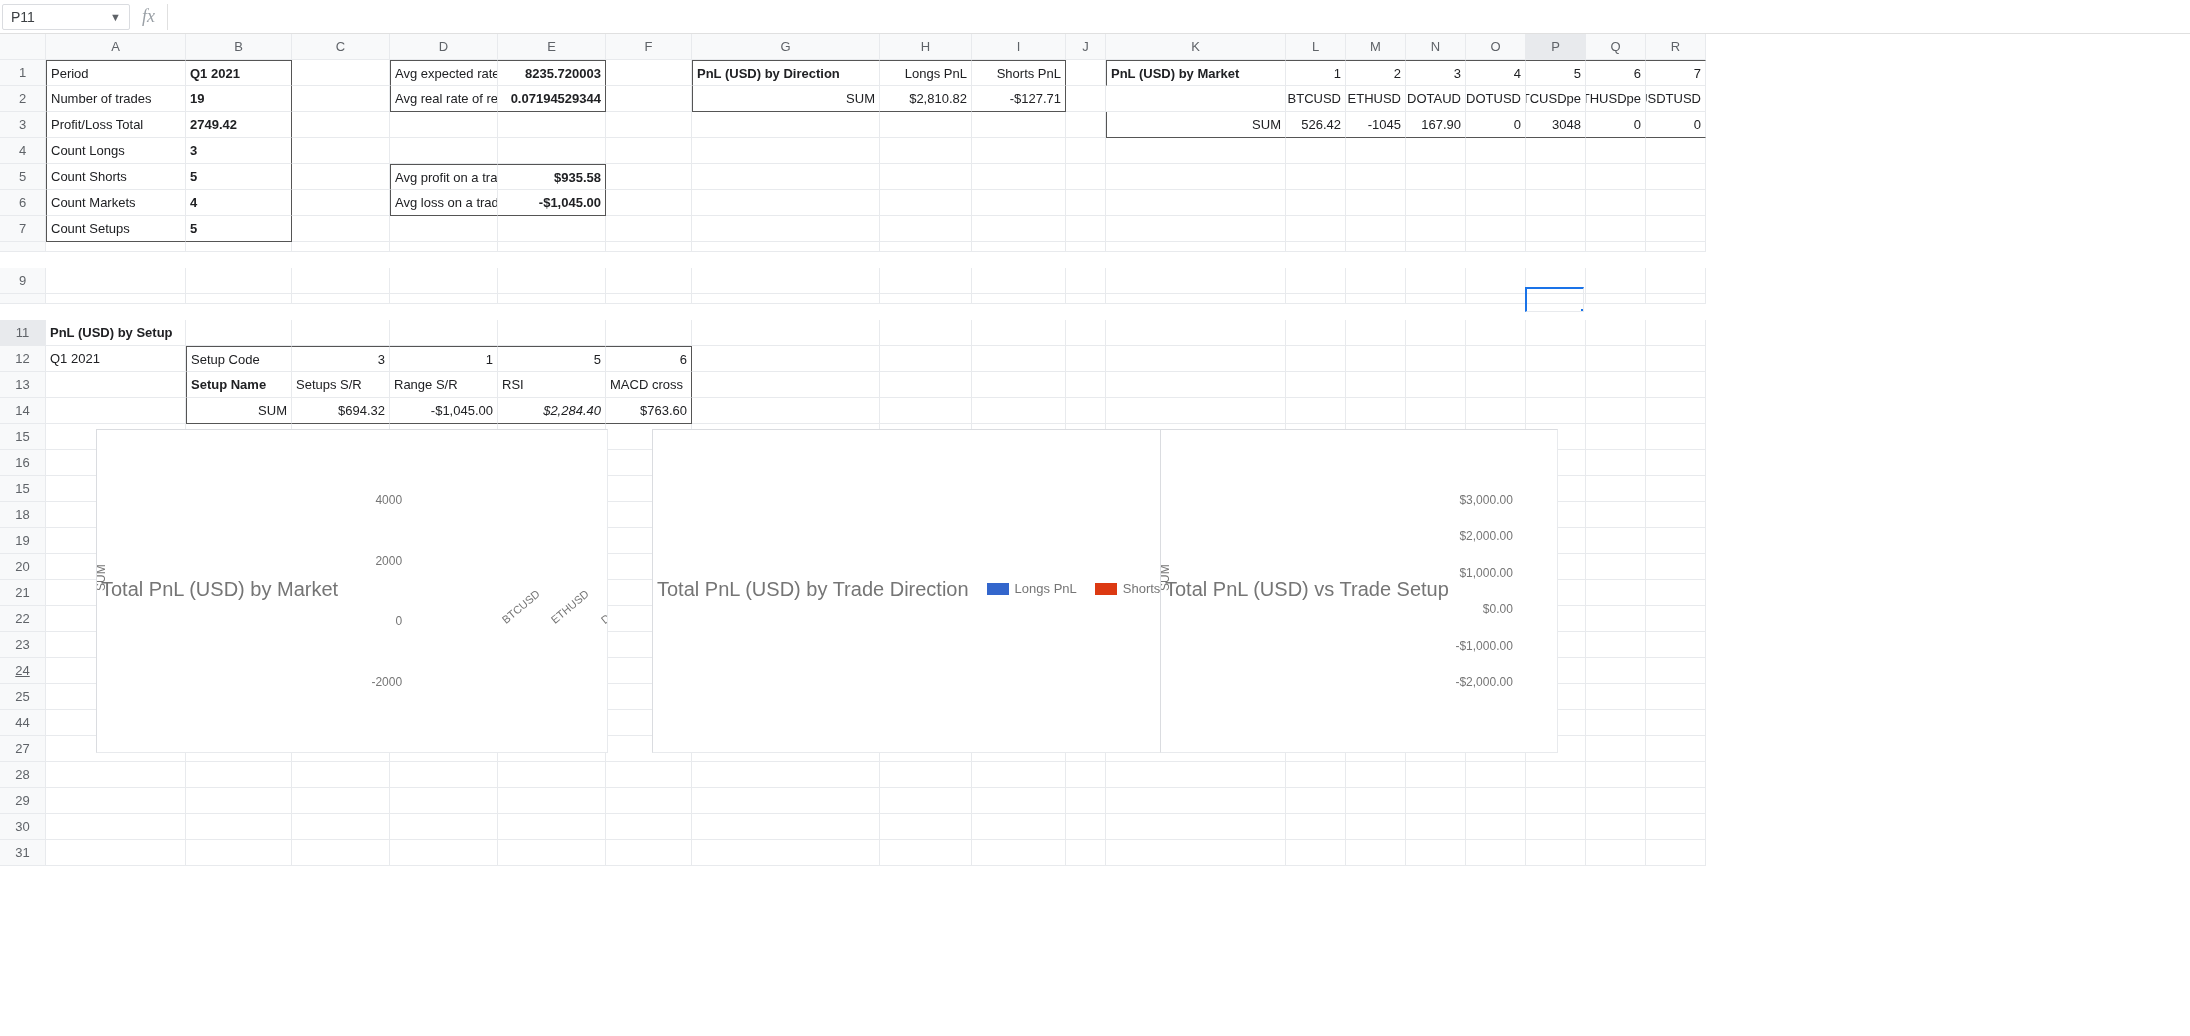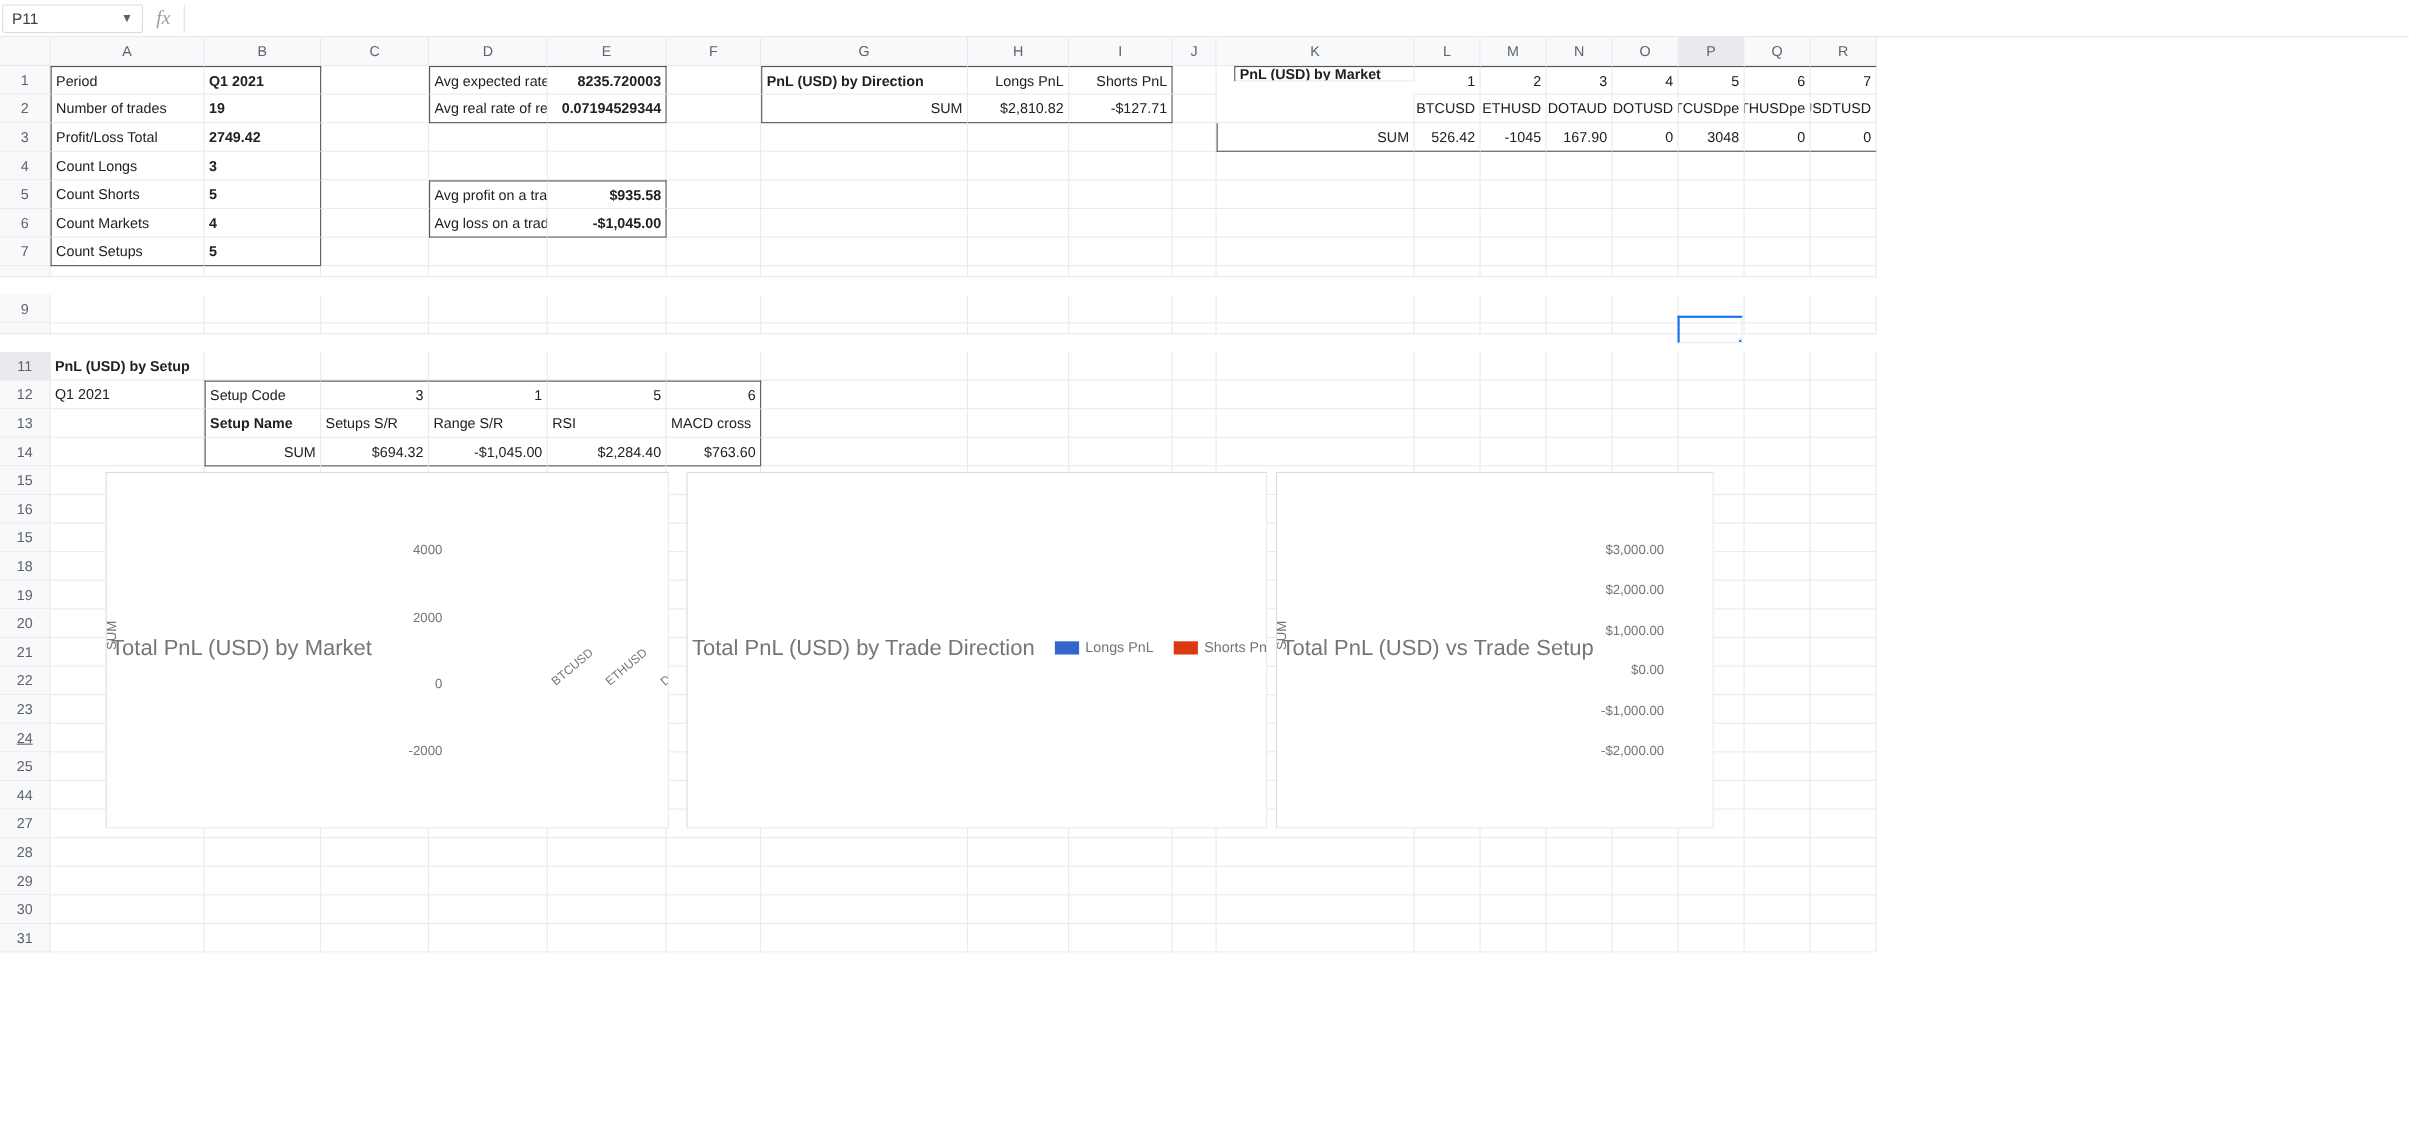--- a/index.html
+++ b/index.html
@@ -160,21 +160,21 @@
     <div class="small bl bt" style="height: 26px;">Period</div>
     <div class="bold bt br" style="height: 26px;">Q1 2021</div>
     <div style="height: 26px;"></div>
     <div class="small bl bt" style="height: 26px;">Avg expected rate of return</div>
     <div class="bold right bt br" style="height: 26px;">8235.720003</div>
     <div style="height: 26px;"></div>
     <div class="bold bl bt" style="height: 26px;">PnL (USD) by Direction</div>
     <div class="right bt" style="height: 26px;">Longs PnL</div>
     <div class="right bt br" style="height: 26px;">Shorts PnL</div>
     <div style="height: 26px;"></div>
-    <div class="bold bl bt" style="height: 14px; margin-left: 16px;">PnL (USD) by Market</div>
+    <div class="bold bl bt" style="height: 26px;">PnL (USD) by Market</div>
     <div class="right bt" style="height: 26px;">1</div>
     <div class="right bt" style="height: 26px;">2</div>
     <div class="right bt" style="height: 26px;">3</div>
     <div class="right bt" style="height: 26px;">4</div>
     <div class="right bt" style="height: 26px;">5</div>
     <div class="right bt" style="height: 26px;">6</div>
     <div class="right bt" style="height: 26px;">7</div>
     <div class="rowhdr" style="height: 26px;">2</div>
     <div class="small bl" style="height: 26px;">Number of trades</div>
     <div class="bold br" style="height: 26px;">19</div>
@@ -401,21 +401,21 @@
     <div style="height: 26px;"></div>
     <div style="height: 26px;"></div>
     <div style="height: 26px;"></div>
     <div style="height: 26px;"></div>
     <div style="height: 26px;"></div>
     <div class="rowhdr" style="height: 26px;">14</div>
     <div style="height: 26px;"></div>
     <div class="right bl bb" style="height: 26px;">SUM</div>
     <div class="right bb" style="height: 26px;">$694.32</div>
     <div class="right bb" style="height: 26px;">-$1,045.00</div>
-    <div class="right bb" style="height: 26px;">$2,284.40</div>
+    <div class="right bb" style="height: 26px; font-style: italic;">$2,284.40</div>
     <div class="right br bb" style="height: 26px;">$763.60</div>
     <div style="height: 26px;"></div>
     <div style="height: 26px;"></div>
     <div style="height: 26px;"></div>
     <div style="height: 26px;"></div>
     <div style="height: 26px;"></div>
     <div style="height: 26px;"></div>
     <div style="height: 26px;"></div>
     <div style="height: 26px;"></div>
     <div style="height: 26px;"></div>
@@ -770,21 +770,21 @@
         <div class="bar" style="left: 72.5%; width: 5%; top: 121.333px; height: 1px;"></div>
         <div class="bar" style="left: 82.5%; width: 5%; top: 121.333px; height: 1px;"></div>
         <div class="bar" style="left: 92.5%; width: 5%; top: 121.333px; height: 1px;"></div>
       </div>
       <div class="xlabels rot">
         <span>BTCUSD</span>
         <span>ETHUSD</span>
         <span>DOTAUD</span>
       </div>
     </div>
-    <div class="chart" style="left: 624px; top: 395px; width: 528px; height: 324px;">
+    <div class="chart" style="left: 652px; top: 395px; width: 528px; height: 324px;">
       <div class="title">Total PnL (USD) by Trade Direction</div>
       <div class="legend"><span class="sw blue"></span><span>Longs PnL</span><span class="sw red"></span><span>Shorts PnL</span></div>
       <div class="plot">
         <div class="grid-line" style="top: 182px;"></div>
         <div class="axis0" style="top: 136.5px;"></div>
         <div class="grid-line" style="top: 91px;"></div>
         <div class="grid-line" style="top: 45.5px;"></div>
         <div class="grid-line" style="top: 0px;"></div>
         <div class="bar blue" style="left: 18%; width: 28.8%; top: 8.60769px; height: 127.892px;"></div>
         <div class="bar red" style="left: 50%; width: 28.8%; top: 136.5px; height: 5.16425px;"></div>

